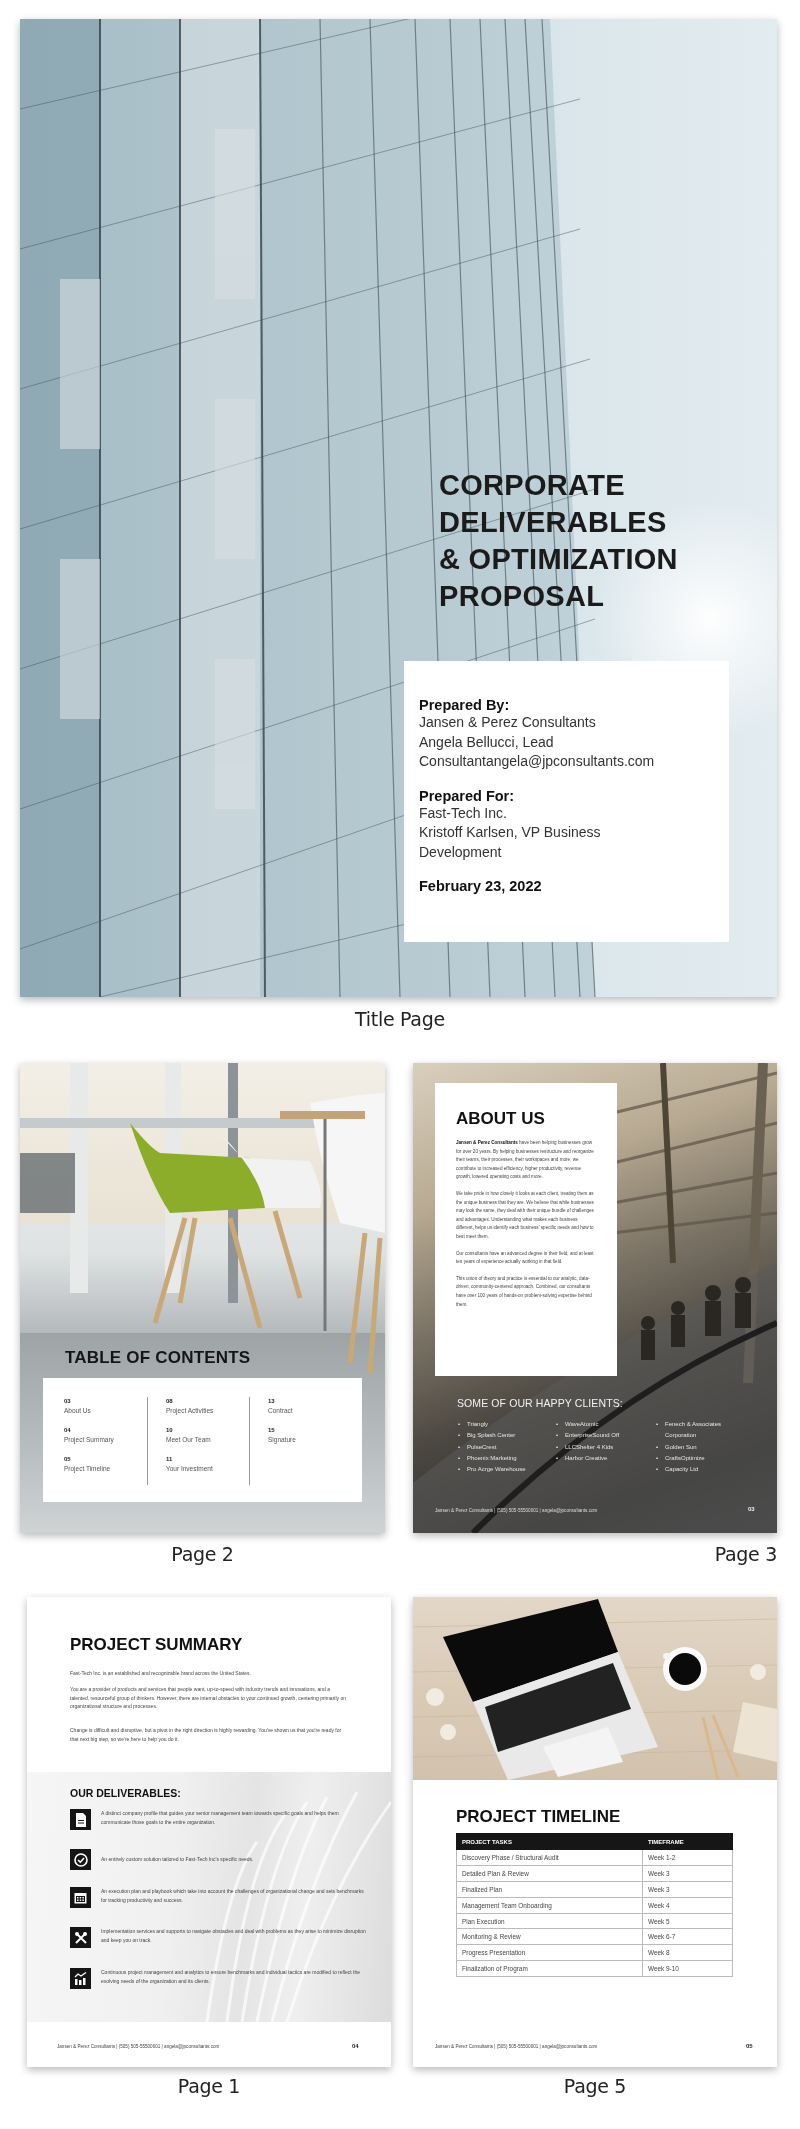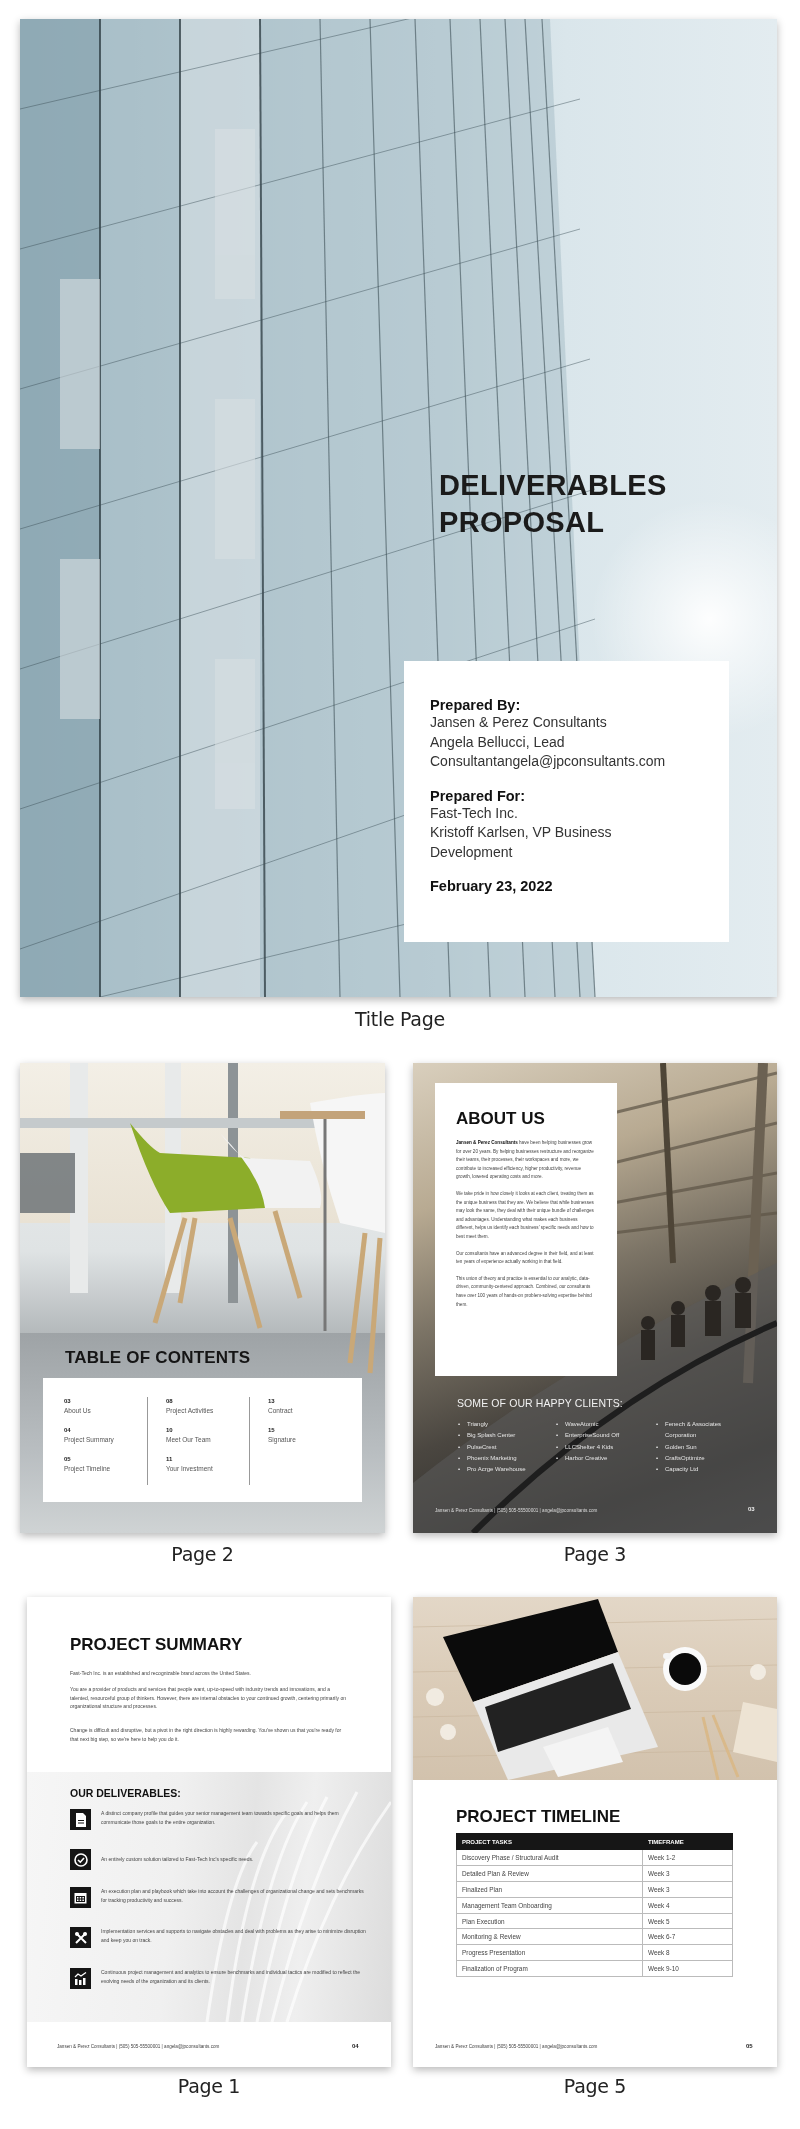--- a/index.html
+++ b/index.html
@@ -9,21 +9,21 @@
   .page { position: absolute; overflow: hidden; box-shadow: 0 3px 8px rgba(0,0,0,0.28); background: #fff; }
   .caption { position: absolute; text-align: center; font-family: "DejaVu Sans", sans-serif; font-size: 19px; color: #222; letter-spacing: -0.3px; }
 
   
   #p1 { left: 20px; top: 19px; width: 757px; height: 978px;
         background: linear-gradient(90deg, #9fb8c2 0%, #b9ccd4 30%, #c9d9df 55%, #dae6eb 72%, #e3ecf0 100%); }
   #p1 .glass { position: absolute; inset: 0; }
   #p1 .sun { position: absolute; left: 560px; top: 470px; width: 260px; height: 260px; border-radius: 50%;
              background: radial-gradient(circle, rgba(255,255,255,0.95) 0%, rgba(255,255,255,0.55) 25%, rgba(255,255,255,0) 65%); }
   #p1 .title { position: absolute; left: 419px; top: 448px; width: 320px; font-weight: 700; font-size: 29px; line-height: 37px; color: #1b1b1b; letter-spacing: 0.3px; }
-  #p1 .infobox { position: absolute; left: 384px; top: 642px; width: 325px; height: 281px; background: #fff; padding: 36px 26px; }
+  #p1 .infobox { position: absolute; left: 384px; top: 642px; width: 325px; height: 281px; background: #fff; padding: 36px 15px; }
   .info-head { font-weight: 700; font-size: 14.5px; color: #111; }
   .info-line { font-size: 14px; color: #333; line-height: 19.5px; }
   .gap { height: 16px; }
 
   
   #p2 { left: 20px; top: 1063px; width: 365px; height: 470px; background: linear-gradient(180deg,#eef0f0 0%, #dfe3e4 40%, #a9aeb1 62%, #c6cacc 100%); }
   .p2-window { position: absolute; background: #f6f4ef; }
   .p2-frame { position: absolute; background: #e8eaea; }
   .p2-floor { position: absolute; left: 0; top: 270px; width: 365px; height: 200px; background: linear-gradient(180deg,#9ea3a6 0%, #b9bec1 60%, #cfd3d4 100%); }
   .chair { position: absolute; }
@@ -108,21 +108,23 @@
     <g fill="#d8dfe2" opacity="0.6">
       <rect x="195" y="110" width="40" height="170"></rect>
       <rect x="195" y="380" width="40" height="160"></rect>
       <rect x="195" y="640" width="40" height="150"></rect>
       <rect x="40" y="260" width="40" height="170"></rect>
       <rect x="40" y="540" width="40" height="160"></rect>
     </g>
   </svg>
   <div class="sun"></div>
   <div class="title">
+    <div>CORPORATE</div>
     <div>DELIVERABLES</div>
+    <div>&amp; OPTIMIZATION</div>
     <div>PROPOSAL</div>
   </div>
   <div class="infobox">
     <div class="info-head">Prepared By:</div>
     <div class="info-line">Jansen &amp; Perez Consultants</div>
     <div class="info-line">Angela Bellucci, Lead</div>
     <div class="info-line">Consultantangela@jpconsultants.com</div>
     <div class="gap"></div>
     <div class="info-head">Prepared For:</div>
     <div class="info-line">Fast-Tech Inc.</div>
@@ -249,21 +251,21 @@
   </ul>
   <ul class="clients-col" style="left:243px;">
     <li style="width:90px;">Fenech &amp; Associates Corporation</li>
     <li>Golden Sun</li>
     <li>CraftsOptimize</li>
     <li>Capacity Ltd</li>
   </ul>
   <div class="footer-text" style="left:22px;top:445px;">Jansen &amp; Perez Consultants | (505) 505-55500001 | angela@jpconsultants.com</div>
   <div class="footer-num" style="left:335px;top:443px;color:#eee;">03</div>
 </div>
-<div class="caption" style="left:413px; width:364px; top:1543px;">Page 3</div>
+<div class="caption" style="left:413px; width:364px; top:1543px;text-align:right;">Page 3</div>
 
 <div class="page" id="p4">
   <div class="ps-title">PROJECT SUMMARY</div>
   <div class="ps-para" style="top:72px;">Fast-Tech Inc. is an established and recognizable brand across the United States.</div>
   <div class="ps-para" style="top:88px;">You are a provider of products and services that people want, up-to-speed with industry trends and innovations, and a talented, resourceful group of thinkers. However, there are internal obstacles to your continued growth, centering primarily on organizational structure and processes.</div>
   <div class="ps-para" style="top:129px;">Change is difficult and disruptive, but a pivot in the right direction is highly rewarding. You've shown us that you're ready for that next big step, so we're here to help you do it.</div>
   <div class="deliv-area">
     <svg style="position:absolute;left:0;top:0;" width="364" height="250">
       <g stroke="#ffffff" stroke-width="3" opacity="0.7" fill="none">
         <path d="M200 250 Q220 90 260 40"></path>

